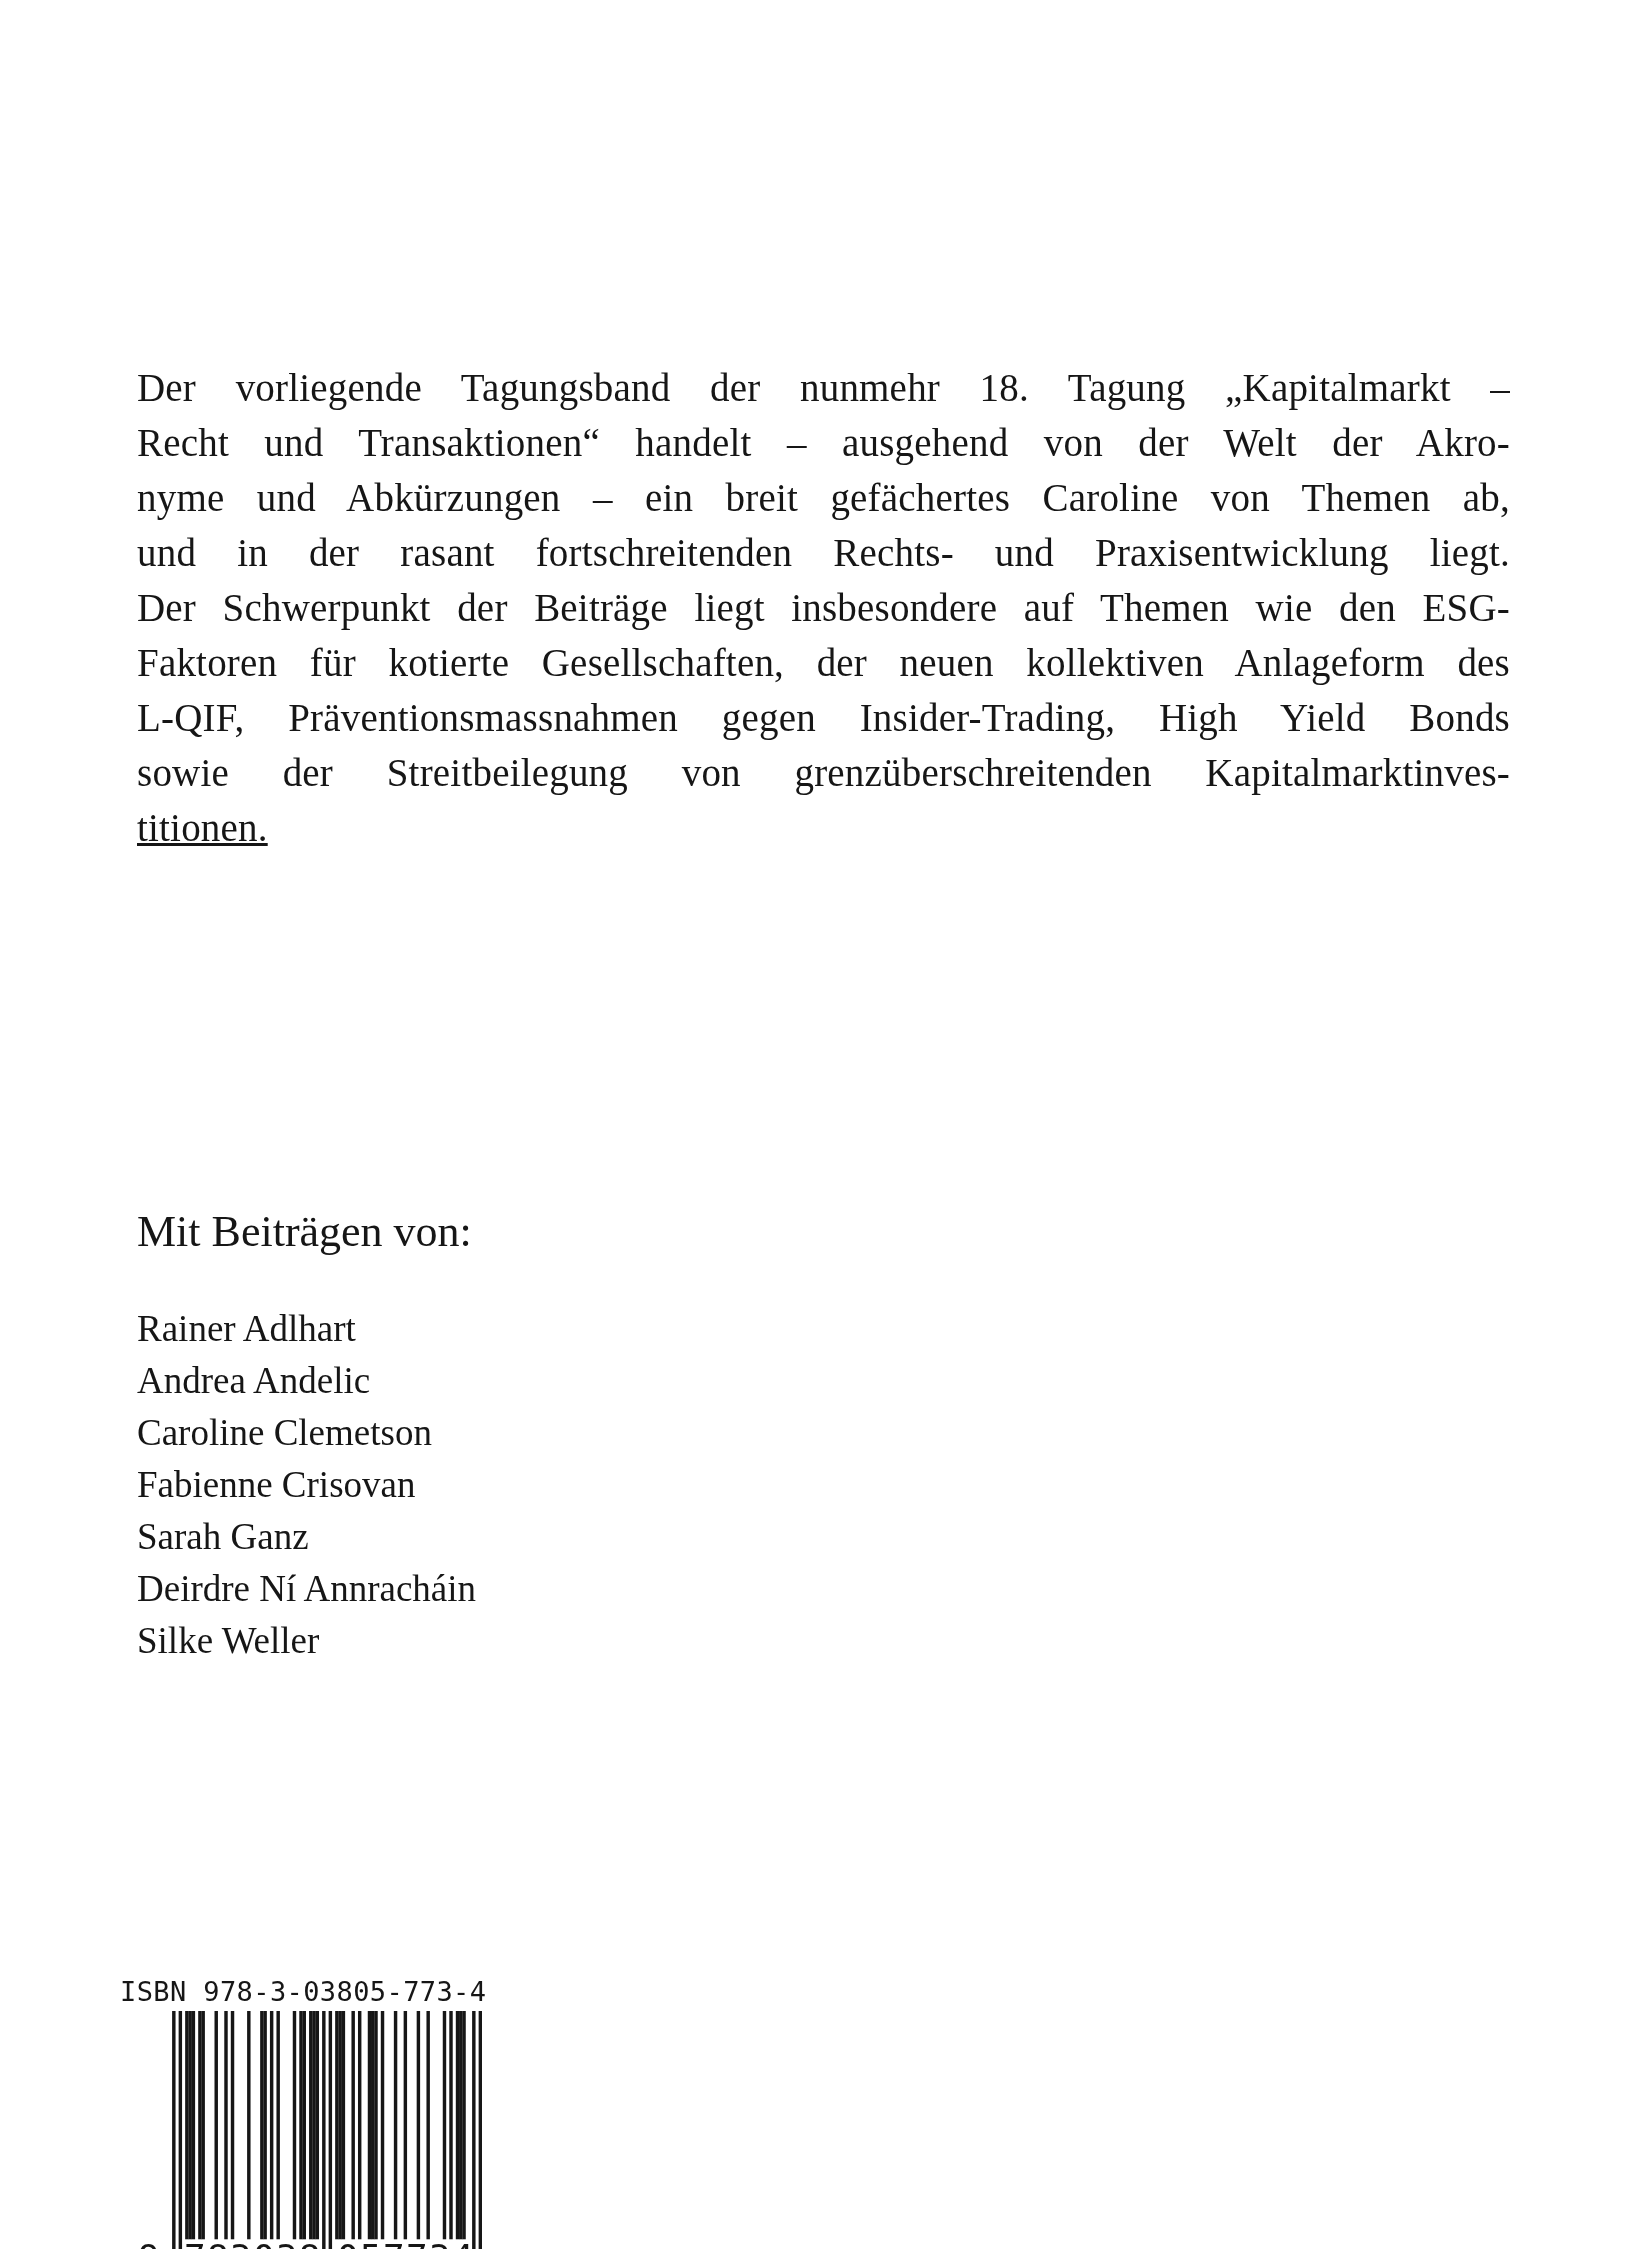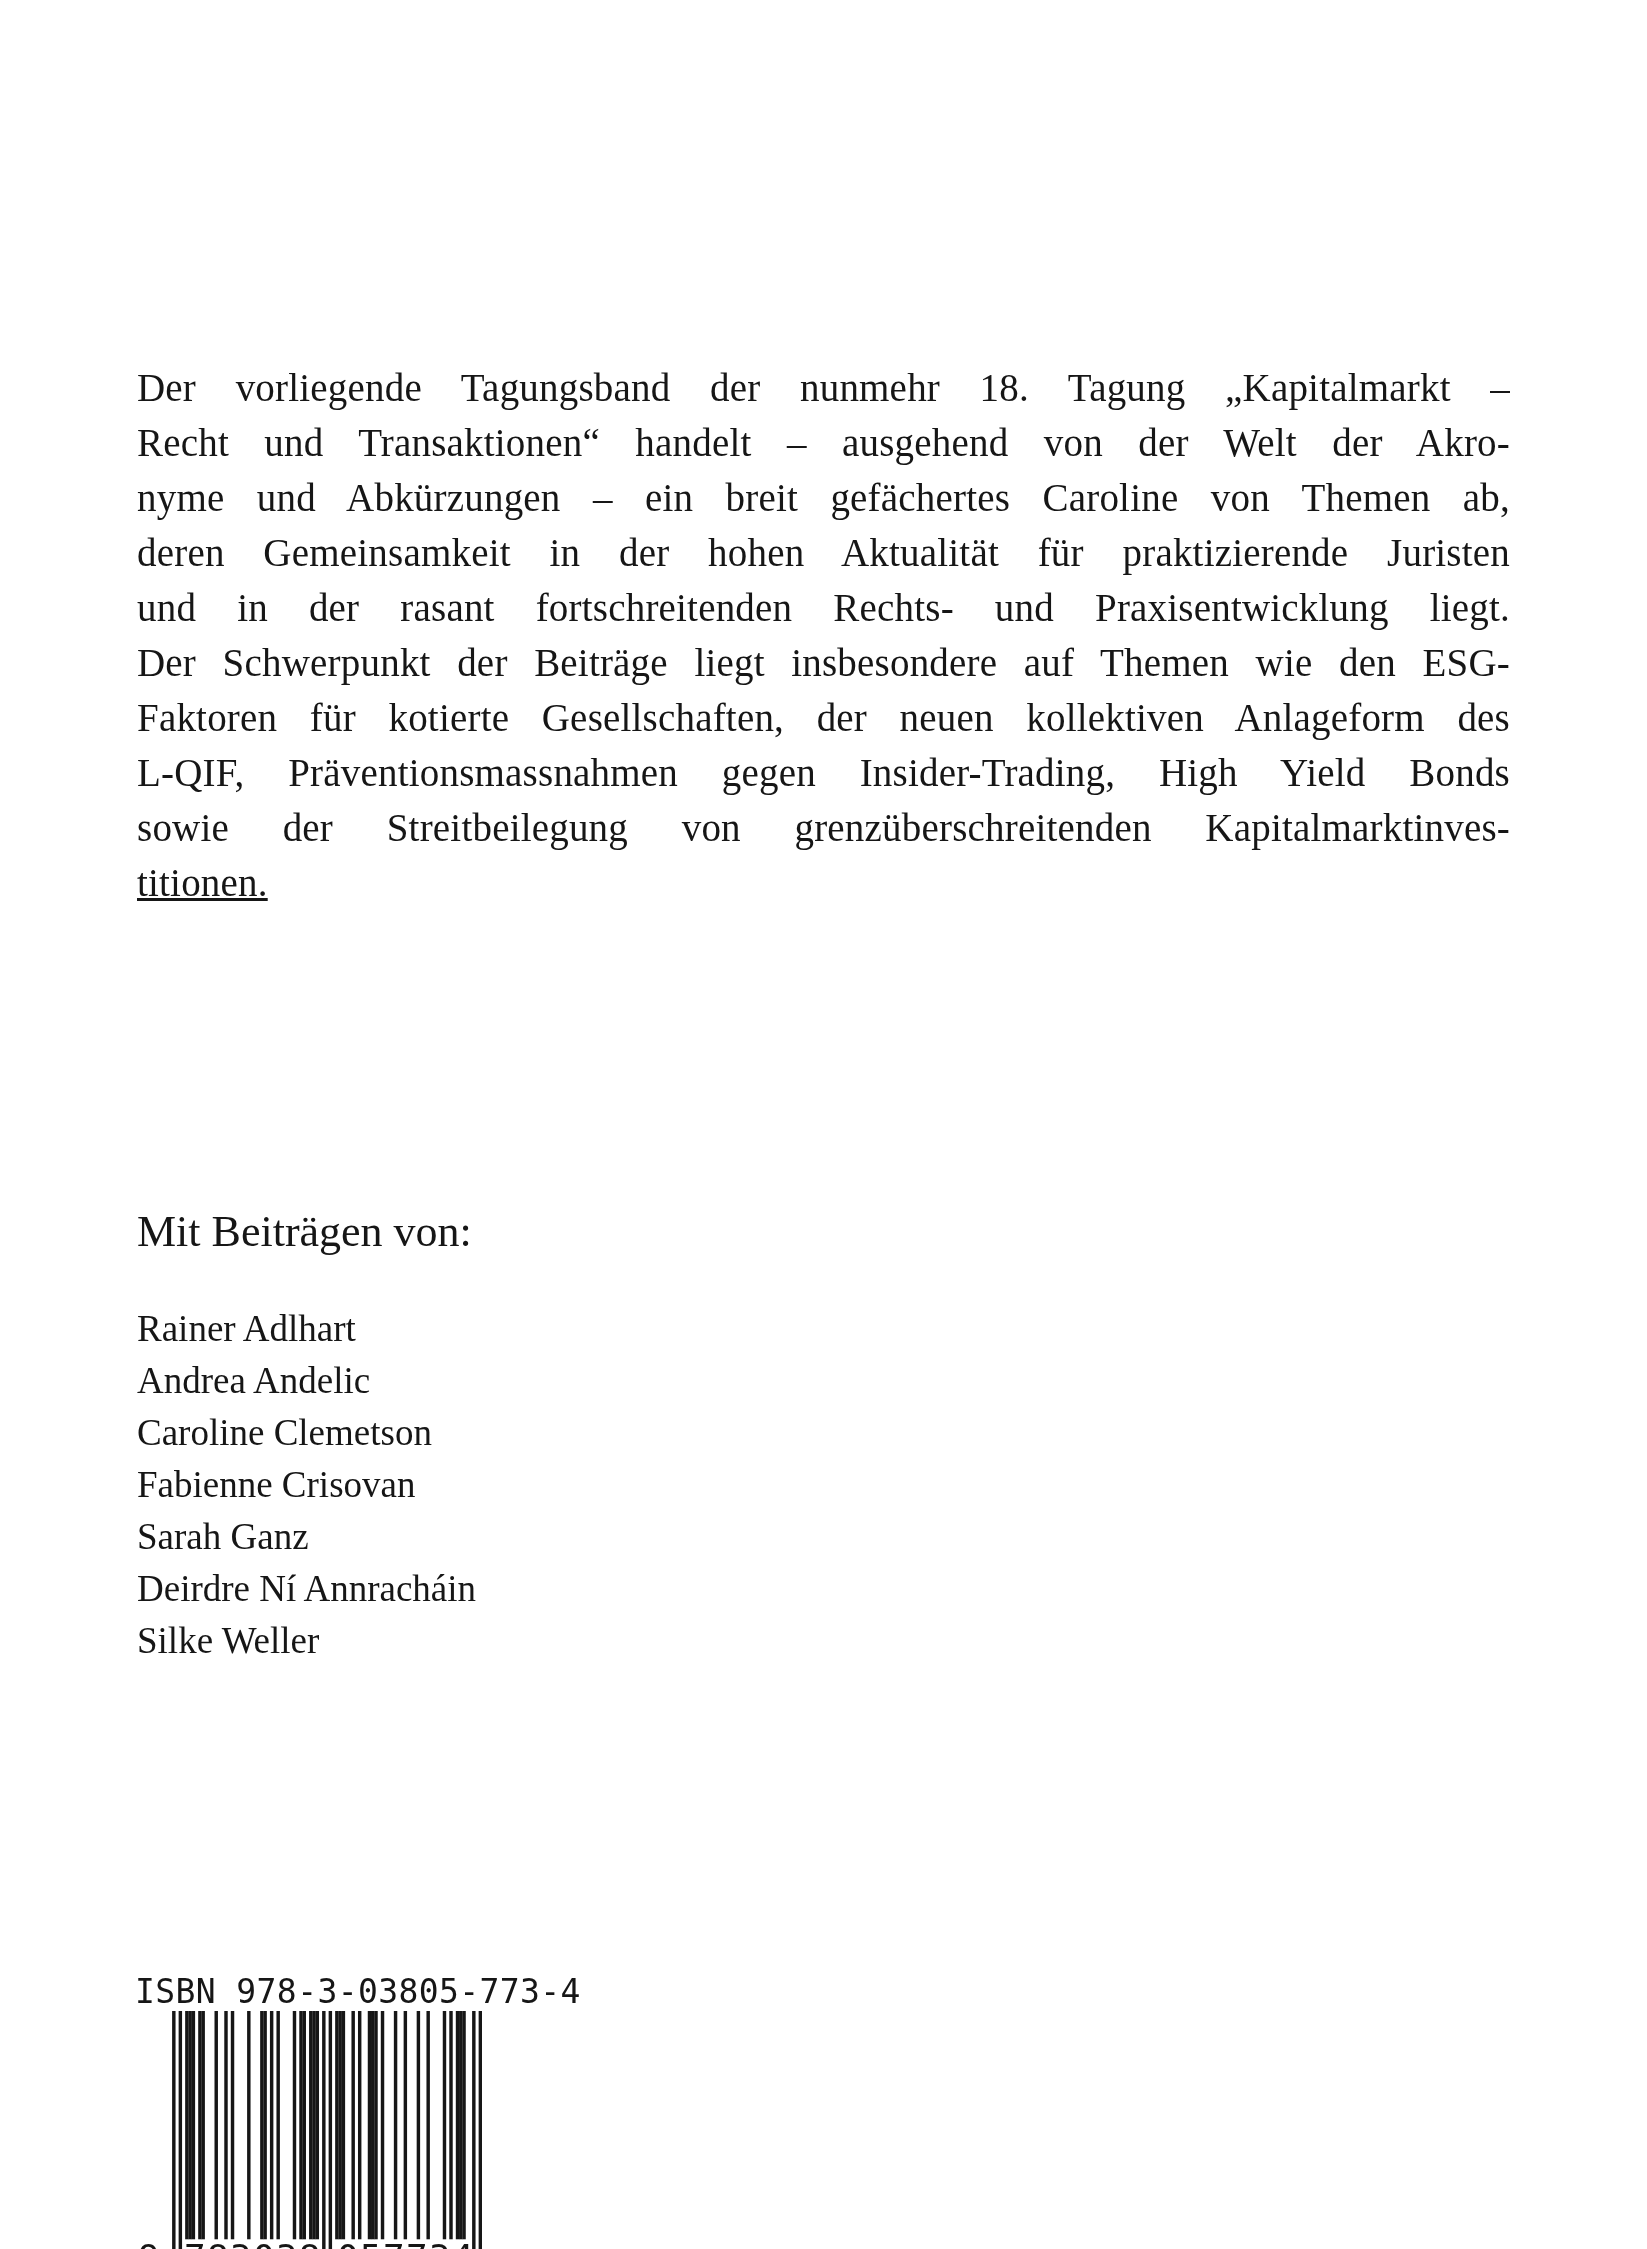--- a/index.html
+++ b/index.html
@@ -27,23 +27,23 @@
     font-size:44px;line-height:45px;
   }
   .names{
     position:absolute;
     left:137px;top:1303px;
     font-size:37px;line-height:52px;
   }
 
   .isbn-label{
     position:absolute;
-    left:135px;top:1978px;
+    left:120px;top:1978px;
     font-family:"DejaVu Sans Mono","Liberation Mono",monospace;
-    font-size:33px;line-height:27px;letter-spacing:0.4px;text-align:right;
+    font-size:27px;line-height:27px;letter-spacing:0.4px;text-align:right;
   }
 
   .barcode{
     position:absolute;
     left:172px;top:2011px;
     width:310px;height:249px;
   }
   .bc-digit{
     position:absolute;
     top:2240px;
@@ -58,21 +58,20 @@
 </style>
 </head>
 <body>
 
 <div class="page">
 
   <div class="blurb">
     <div class="jline">Der vorliegende Tagungsband der nunmehr 18. Tagung „Kapitalmarkt –</div>
     <div class="jline">Recht und Transaktionen“ handelt – ausgehend von der Welt der Akro-</div>
     <div class="jline">nyme und Abkürzungen – ein breit gefächertes Caroline von Themen ab,</div>
-    <div class="jline">deren Gemeinsamkeit in der hohen Aktualität für praktizierende Juristen</div>
     <div class="jline">und in der rasant fortschreitenden Rechts- und Praxisentwicklung liegt.</div>
     <div class="jline">Der Schwerpunkt der Beiträge liegt insbesondere auf Themen wie den ESG-</div>
     <div class="jline">Faktoren für kotierte Gesellschaften, der neuen kollektiven Anlageform des</div>
     <div class="jline">L-QIF, Präventionsmassnahmen gegen Insider-Trading, High Yield Bonds</div>
     <div class="jline">sowie der Streitbeilegung von grenzüberschreitenden Kapitalmarktinves-</div>
     <div class="jline last">titionen.</div>
   </div>
 
   <div class="contrib-heading">Mit Beiträgen von:</div>
 

